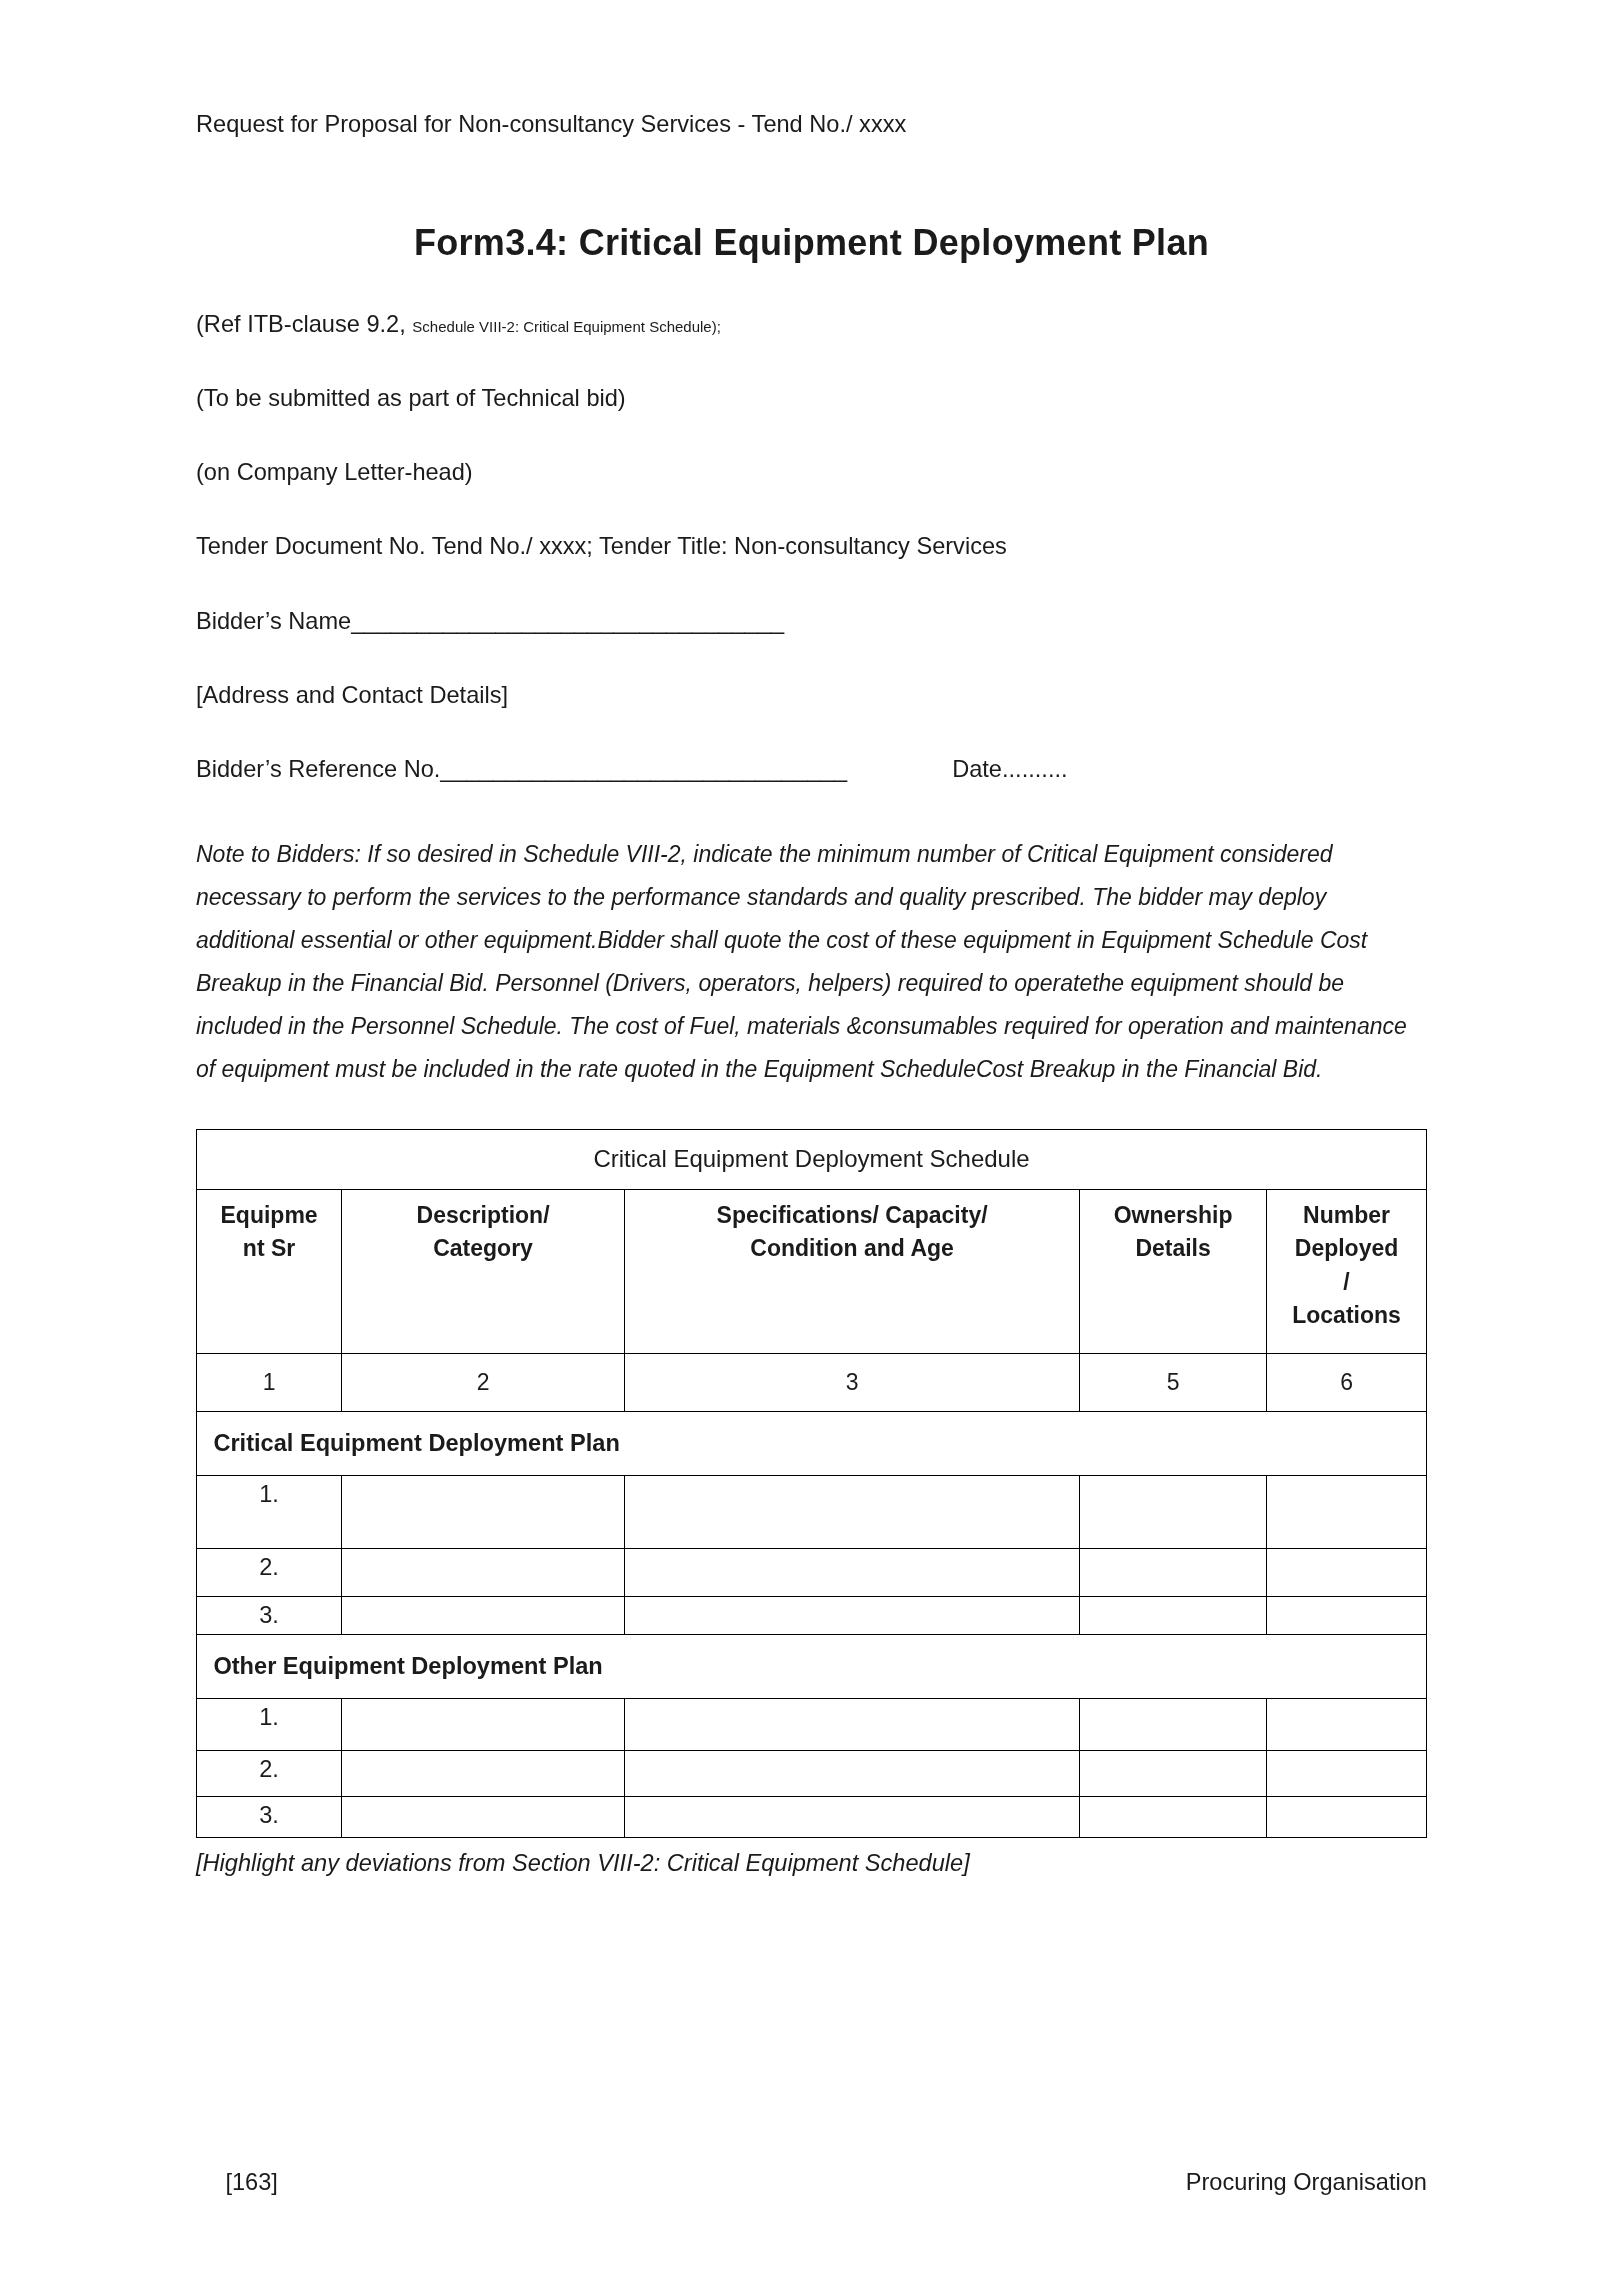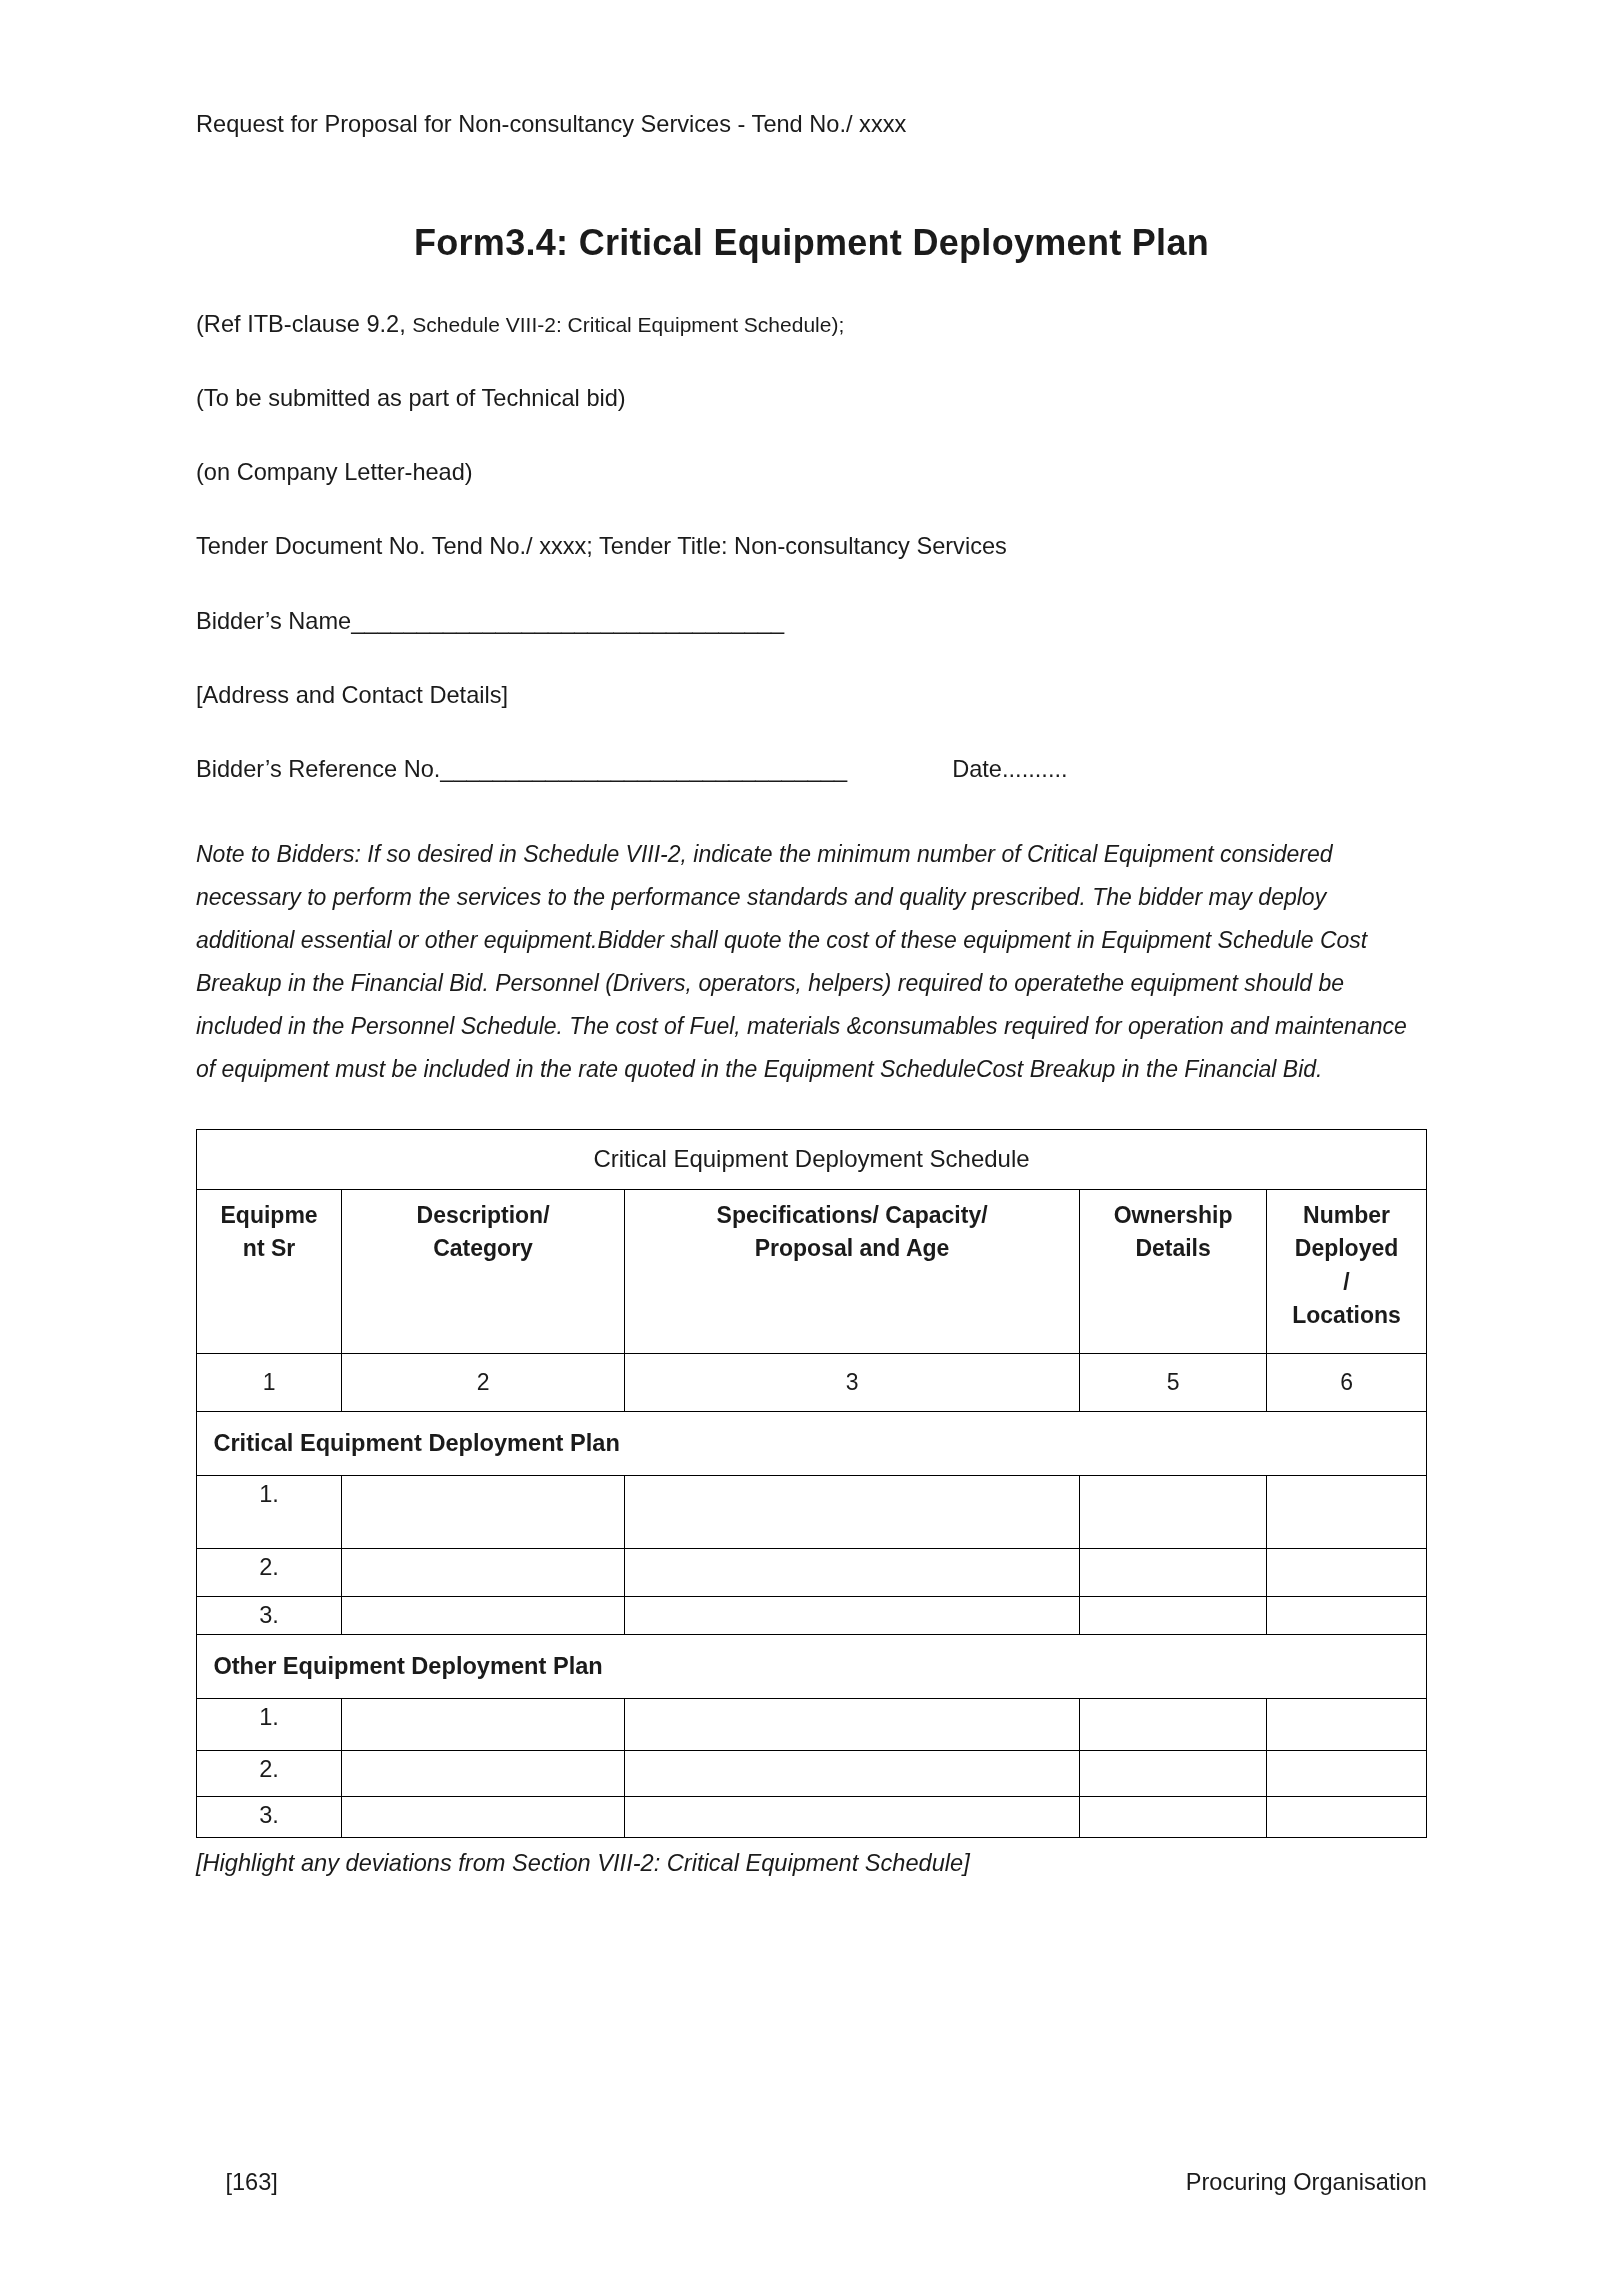--- a/index.html
+++ b/index.html
@@ -24,21 +24,21 @@
     text-align:center;
     font-size:36px;
     font-weight:bold;
     letter-spacing:0.3px;
   }
   p.body-line {
     margin-top:47px;
     font-size:23.6px;
     line-height:1.15;
   }
-  .small-inline { font-size:21px; }
+  .small-inline { font-size:15px; }
   .date-label { display:inline-block; margin-left:105px; }
   .note {
     margin-top:50px;
     font-style:italic;
     font-size:23px;
     line-height:43px;
   }
   table.equip-table {
     margin-top:38px;
     width:100%;
@@ -145,21 +145,21 @@
     <tbody>
       <tr class="table-title-row">
         <td colspan="5">Critical Equipment Deployment Schedule</td>
       </tr>
       <tr class="head-row">
         <th>Equipme
 nt Sr</th>
         <th>Description/
 Category</th>
         <th>Specifications/ Capacity/
-Proposal and Age</th>
+Condition and Age</th>
         <th>Ownership
 Details</th>
         <th>Number
 Deployed
 /
 Locations</th>
       </tr>
       <tr class="num-row">
         <td>1</td>
         <td>2</td>

